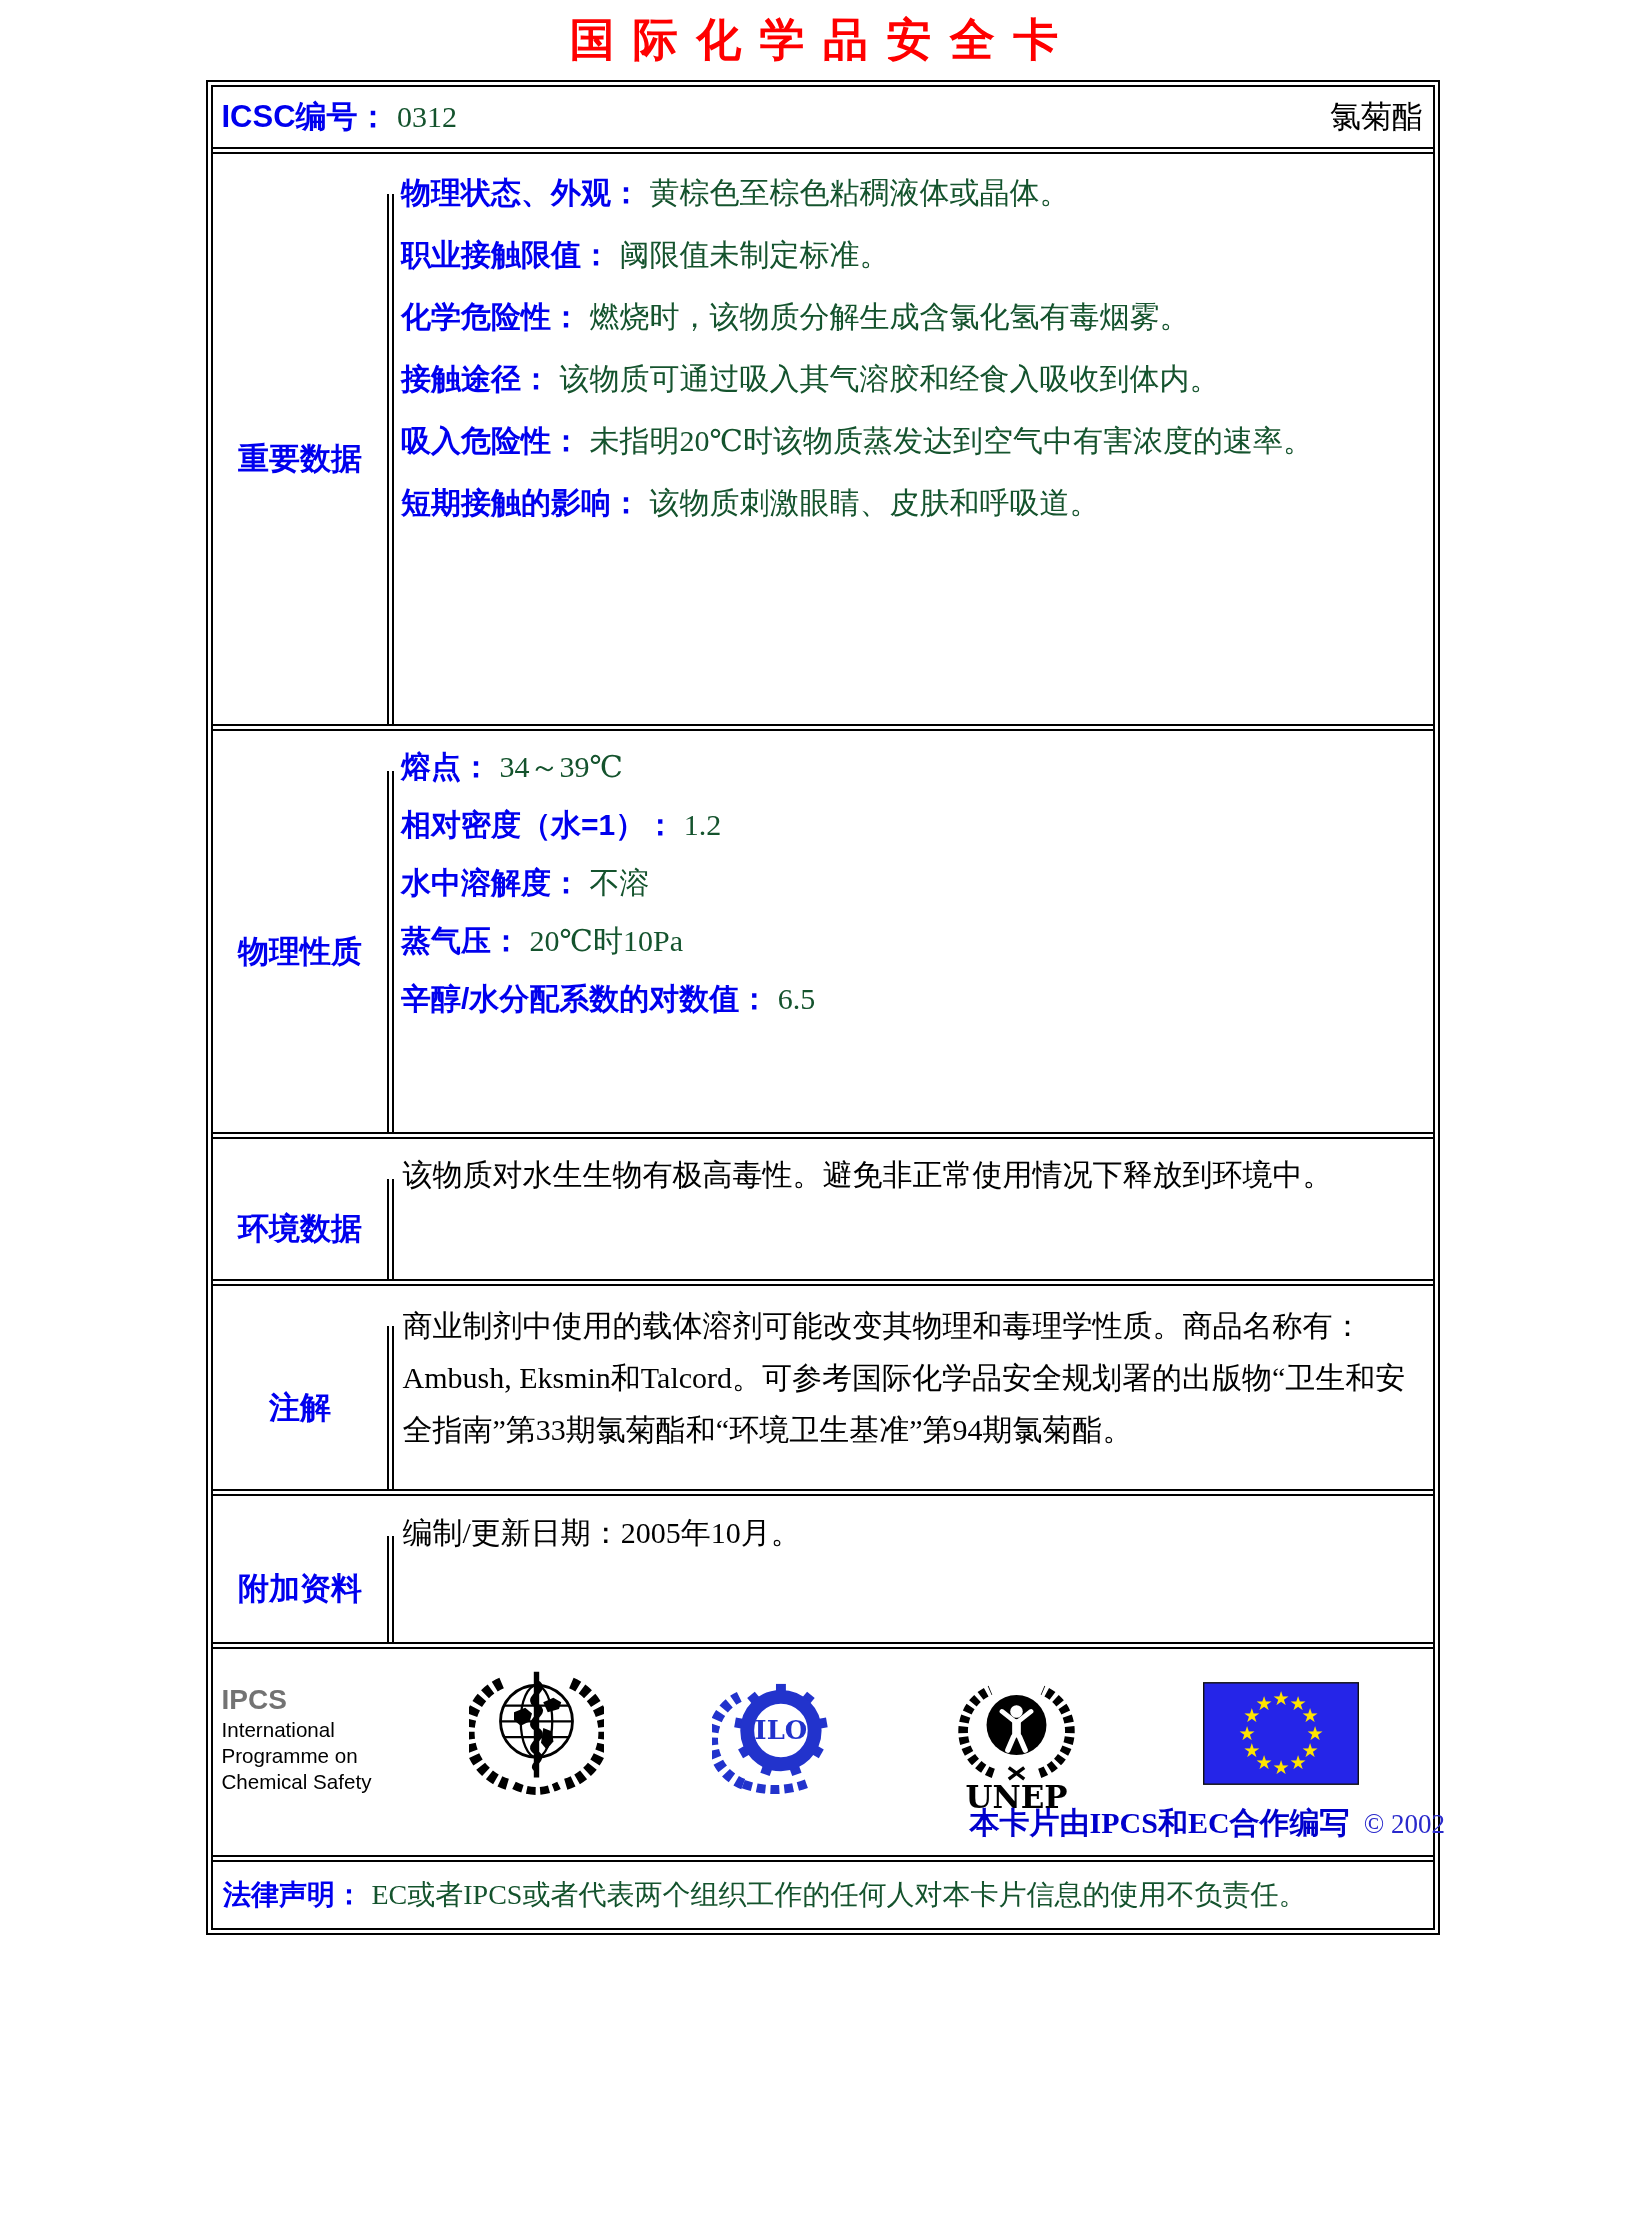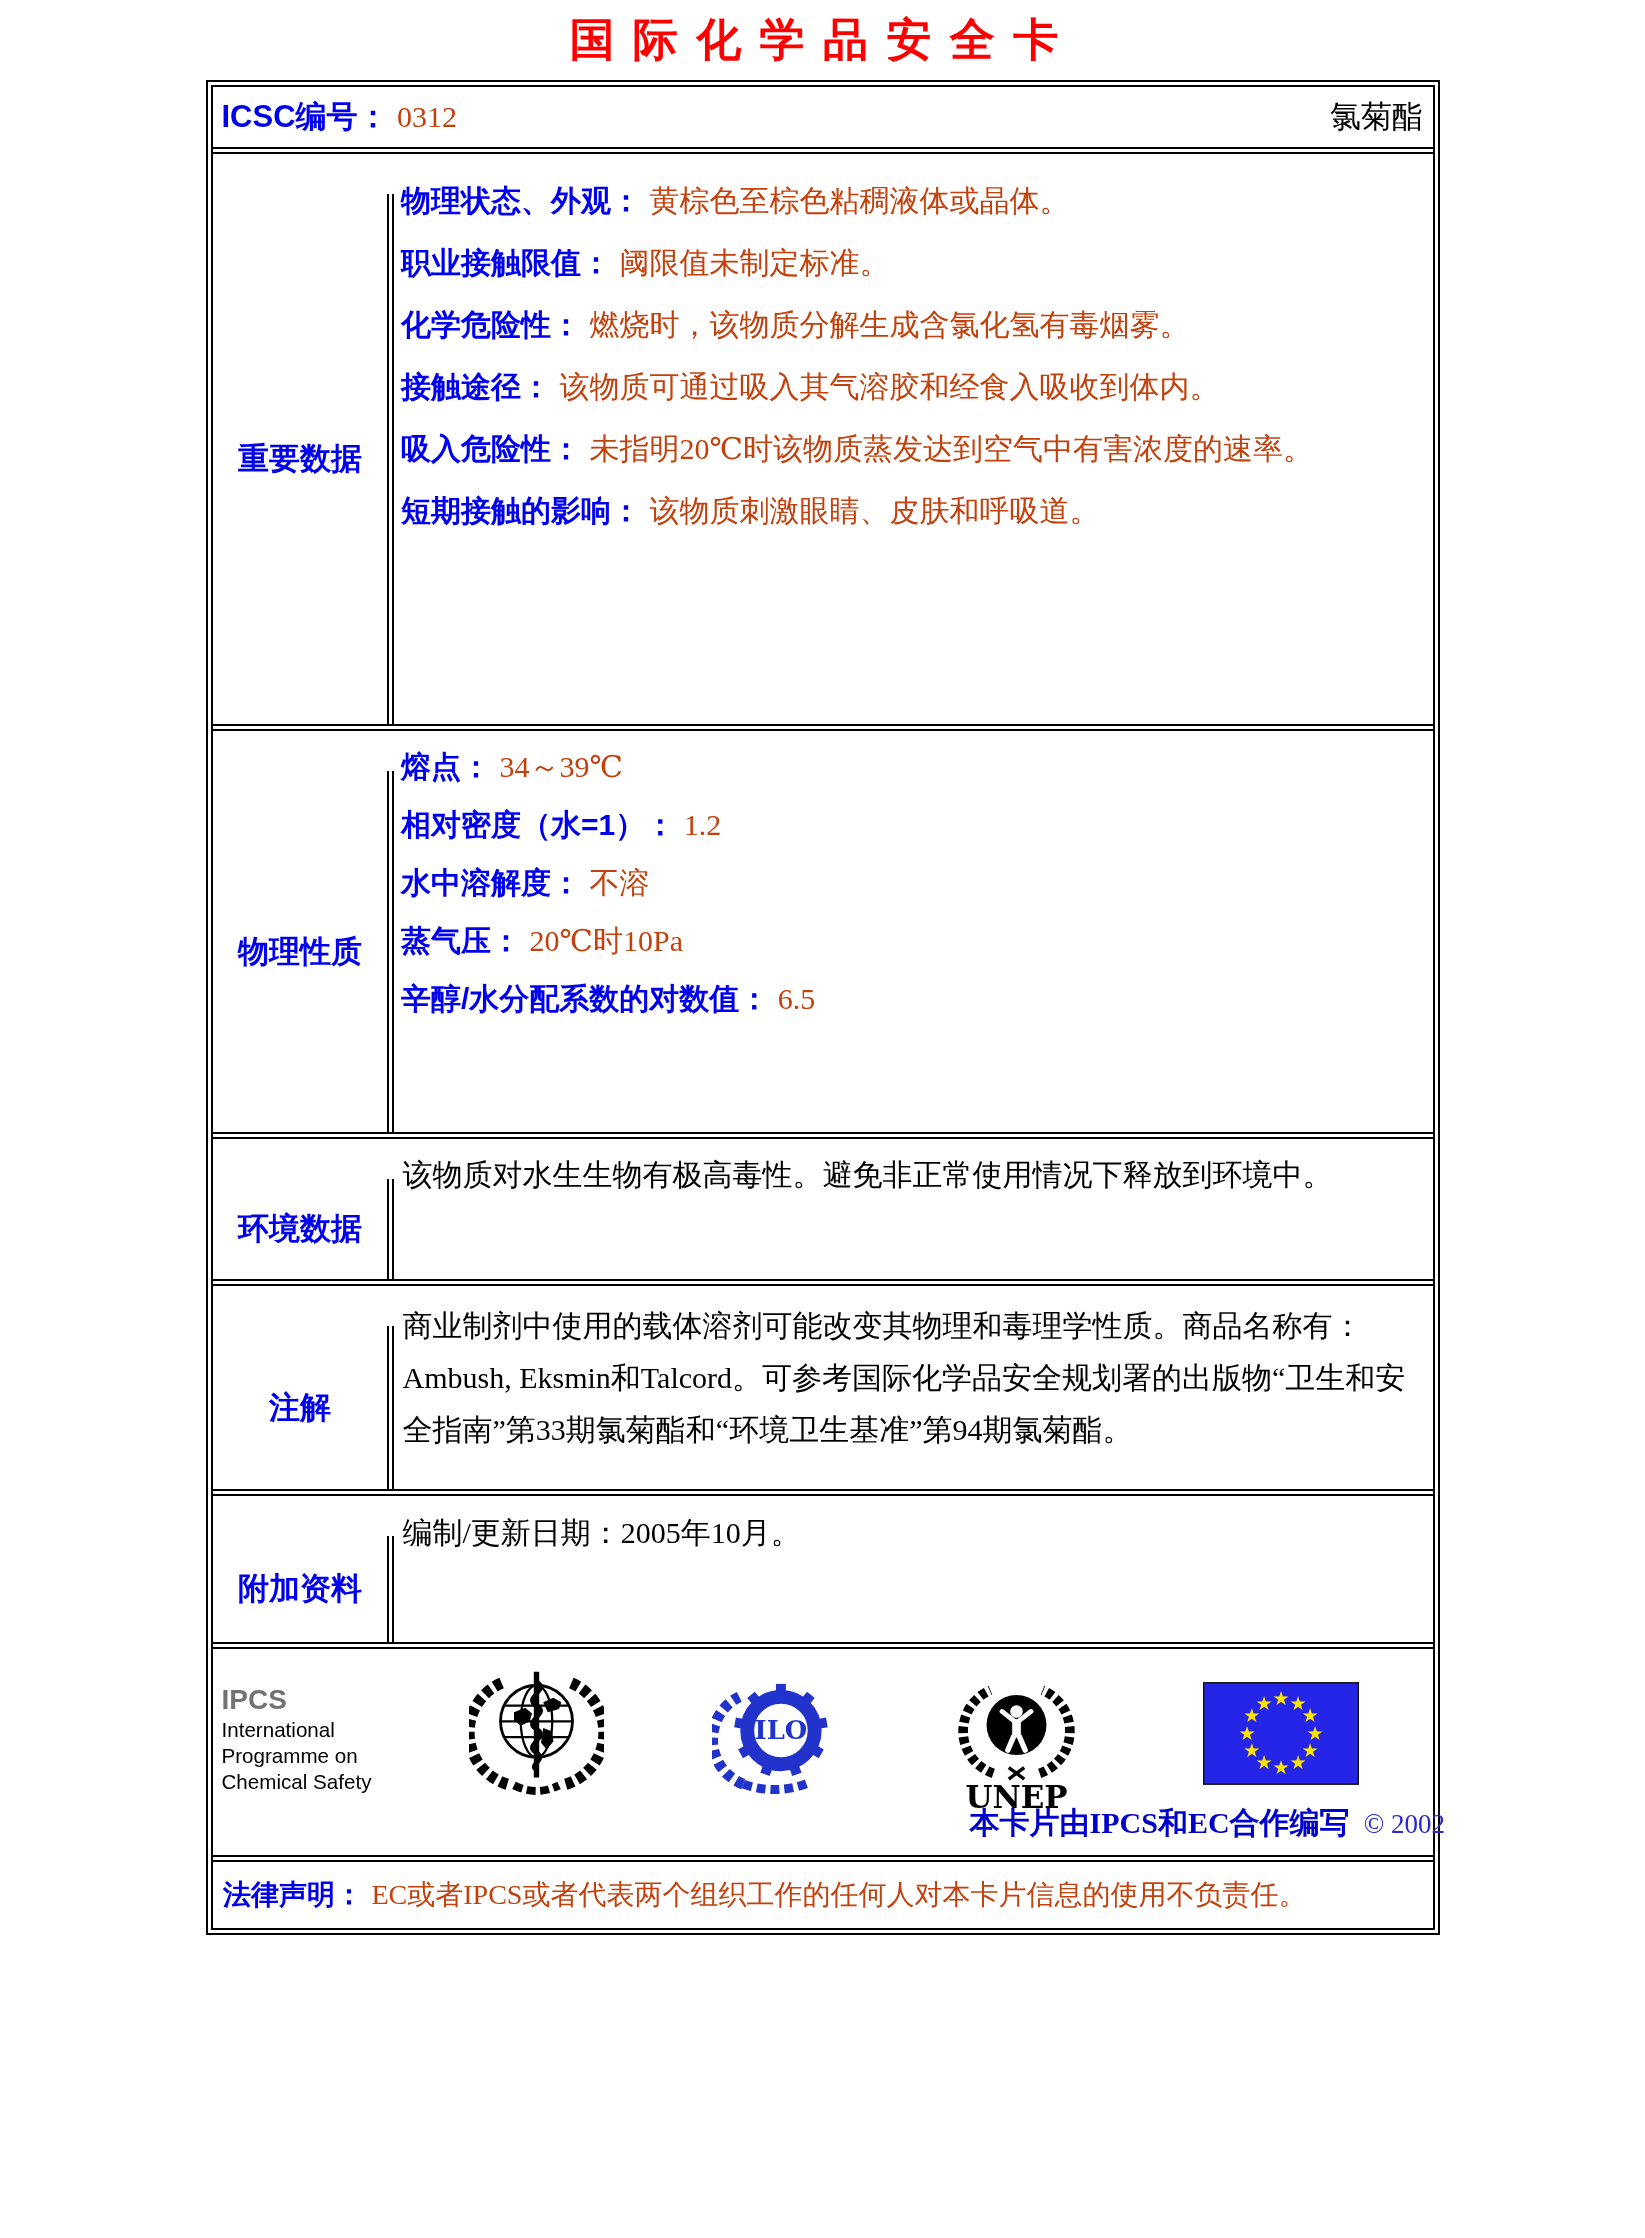--- a/index.html
+++ b/index.html
@@ -45,23 +45,23 @@
   .icsc-bar { display: flex; width: 100%; align-items: center;
               padding: 0 10px 0 8.5px; font-size: 31px; }
   .icsc-bar .key { font-size: 31px; }
   .chem-name { margin-left: auto; color: #000; font-size: 31px; }
 
   .key {
     color: #0000ee; font-weight: bold; font-size: 30px;
     font-family: "Liberation Sans", "DejaVu Sans", sans-serif;
     margin-right: 8.5px;
   }
-  .val { color: #c2410c; font-size: 30px; }
-
-  .lines { padding: 19px 7px 0 7px; }
+  .val { color: #14532d; font-size: 30px; }
+
+  .lines { padding: 11px 7px 0 7px; }
   .r3 .lines { padding-top: 10px; }
   .content-line { line-height: 55px; white-space: nowrap; }
   .r3 .content-line { line-height: 52px; }
 
   .para {
     padding: 10px 8.5px 0 8.5px; color: #000; font-size: 30px; line-height: 52px;
   }
   .r5 .para { padding-top: 14px; }
   .r6 .para { padding-top: 11.3px; }
 

